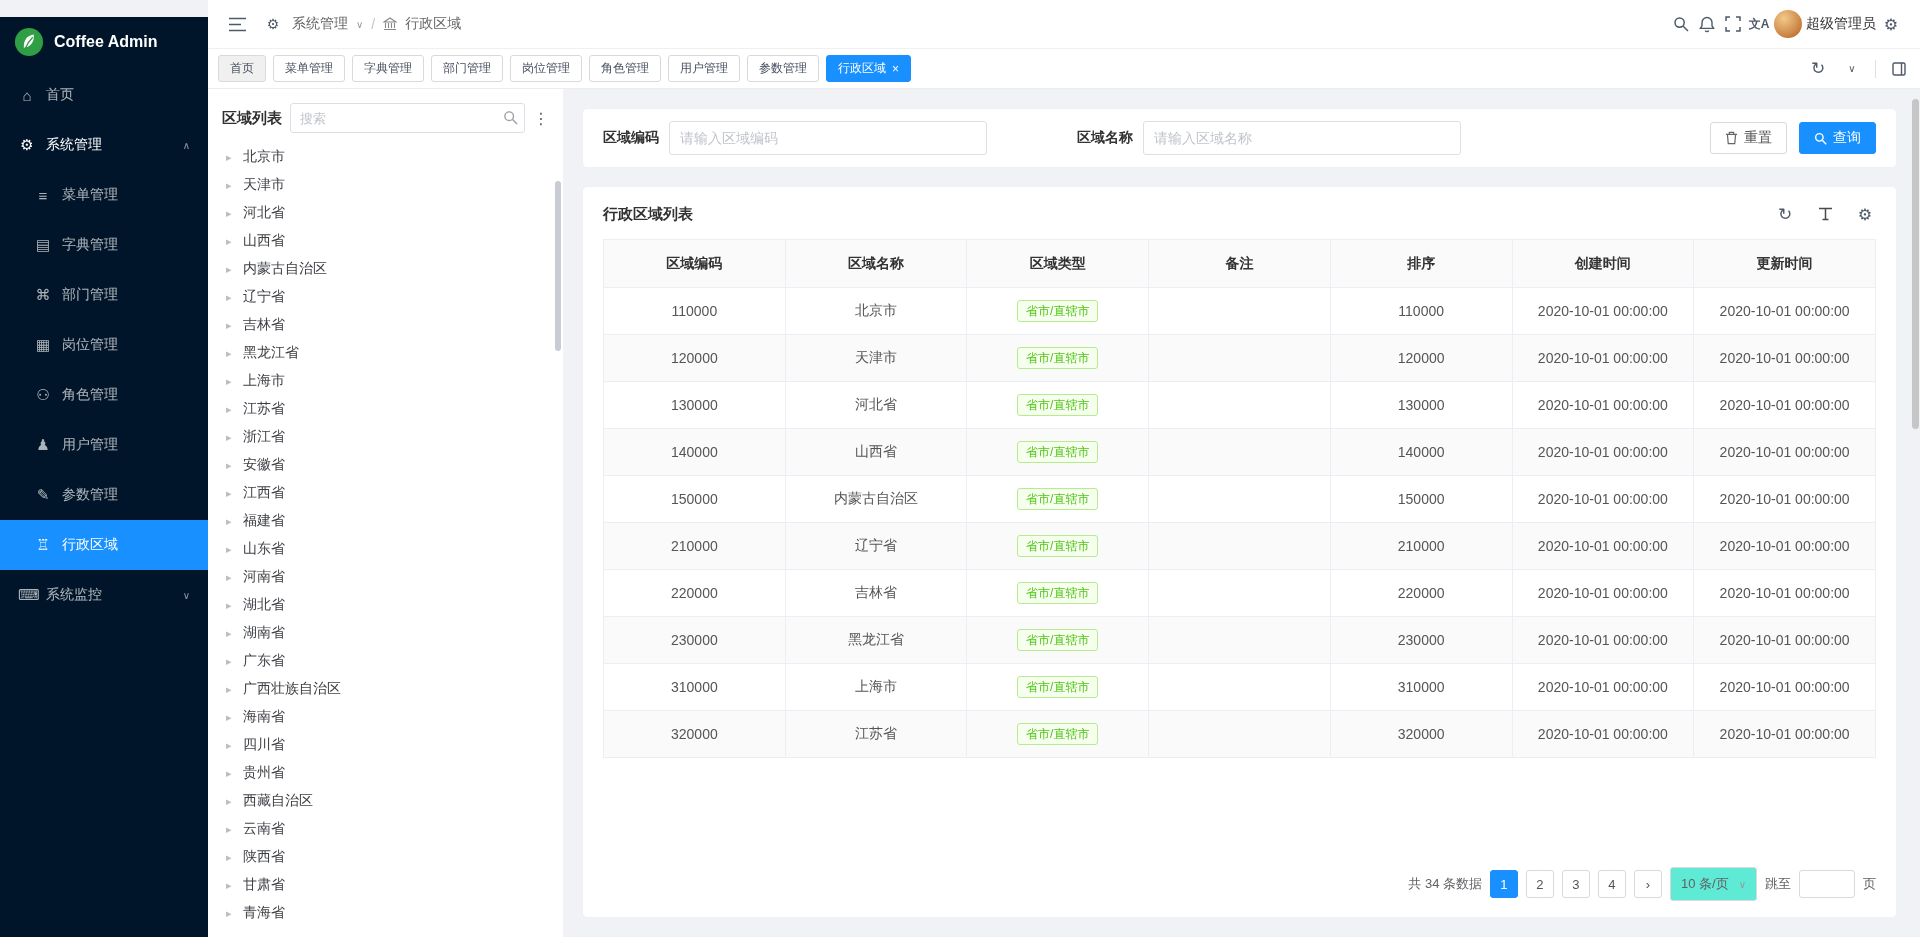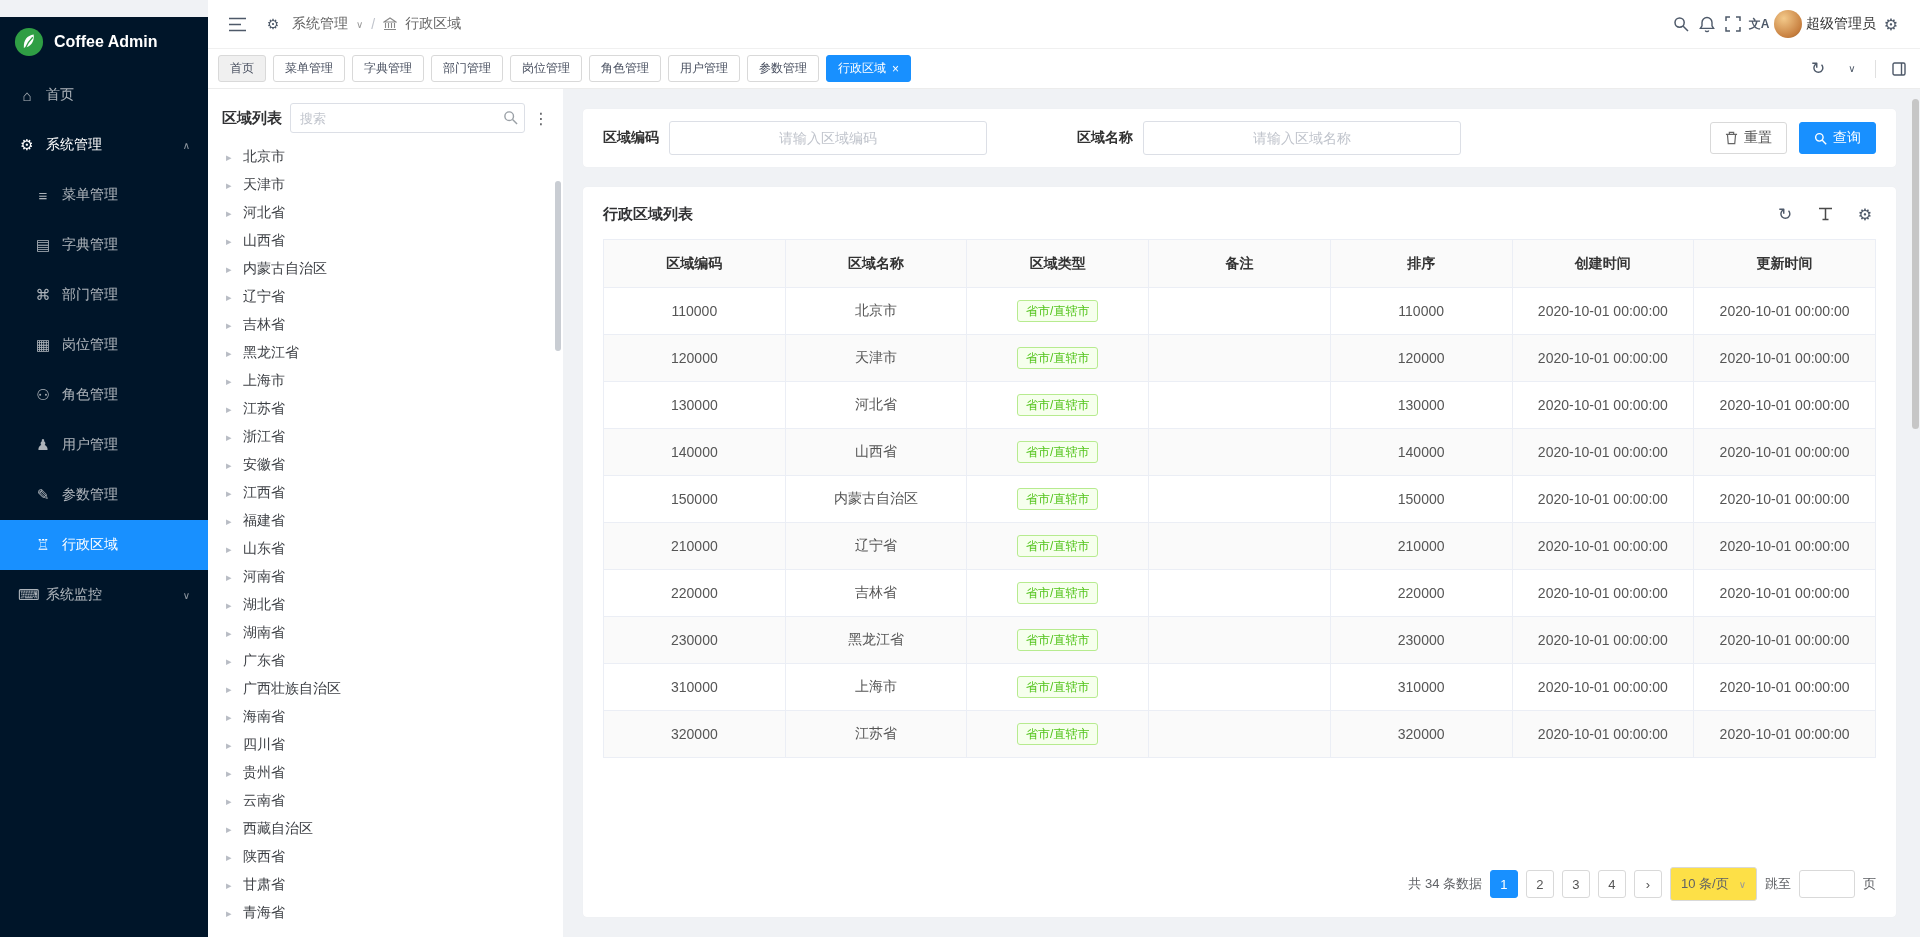--- a/index.html
+++ b/index.html
@@ -68,21 +68,21 @@
   .tree-scrollbar { position:absolute; right:2px; top:92px; width:6px; height:170px;
     background:#c9cdd3; border-radius:3px; }
   
   .main { flex:1; padding:20px 24px 20px 20px; display:flex; flex-direction:column; gap:20px;
     overflow:hidden; position:relative; }
   .card { background:#fff; border-radius:4px; box-shadow:0 0 1px rgba(0,0,0,0.06); }
   
   .filter-card { height:58px; display:flex; align-items:center; padding:0 20px; gap:10px; }
   .f-label { font-size:14px; font-weight:bold; color:#333; white-space:nowrap; }
   .f-input { width:318px; height:34px; border:1px solid #dcdfe6; border-radius:3px; padding:11px 10px;
-    font-size:14px; color:#333; outline:none; font-family:inherit;text-align:center; }
+    font-size:14px; color:#333; outline:none; font-family:inherit; }
   .f-input::placeholder { color:#c0c4cc; }
   .f-gap { width:70px; }
   .f-buttons { margin-left:auto; display:flex; align-items:center; gap:12px; }
   .btn { height:32px; display:inline-flex; align-items:center; gap:6px; padding:0 14px;
     border-radius:3px; font-size:14px; cursor:pointer; border:1px solid #d9d9d9; background:#fff; color:#555; font-family:inherit; }
   .btn.primary { background:#1890ff; border-color:#1890ff; color:#fff; }
   
   .table-card { flex:1; display:flex; flex-direction:column; padding:0 20px 16px 20px; overflow:hidden; }
   .table-head-row { display:flex; align-items:center; padding:16px 0 14px 0; }
   .table-title { font-size:15px; font-weight:bold; color:#303133; }
@@ -97,21 +97,21 @@
   
   .pager-row { margin-top:auto; display:flex; align-items:center; justify-content:flex-end; gap:8px;
     padding-top:16px; font-size:13px; color:#606266; }
   .pager-total { }
   .pages { display:flex; align-items:center; gap:8px; }
   .page-btn { min-width:28px; height:28px; display:inline-flex; align-items:center; justify-content:center;
     border:1px solid #d9d9d9; border-radius:3px; background:#fff; font-size:13px; color:#555;
     cursor:pointer; font-family:inherit; }
   .page-btn.active { background:#1890ff; border-color:#1890ff; color:#fff; }
   .size-select { height:28px; display:inline-flex; align-items:center; gap:10px; padding:16px 10px;
-    border:1px solid #d9d9d9; border-radius:3px; background:#fde047; cursor:pointer; }
+    border:1px solid #d9d9d9; border-radius:3px; background:#5eead4; cursor:pointer; }
   .size-select .chev { font-size:9px; color:#999; }
   .jump-input { width:56px; height:28px; border:1px solid #d9d9d9; border-radius:3px; padding:0 6px;
     font-size:13px; outline:none; font-family:inherit; }
   
   .win-scrollbar { position:absolute; right:1px; top:10px; width:7px; height:330px;
     background:#c6c6c6; border-radius:4px; }
   
   .g-gear::before { content:"⚙"; }
   .g-refresh::before { content:"↻"; font-size:17px; }
   .g-chevdown::before { content:"∨"; font-size:10px; }
@@ -433,26 +433,26 @@
           <span>四川省</span>
         </div>
 
         <div class="tree-item">
           <span class="caret"></span>
           <span>贵州省</span>
         </div>
 
         <div class="tree-item">
           <span class="caret"></span>
+          <span>西藏自治区</span>
+        </div>
+
+        <div class="tree-item">
+          <span class="caret"></span>
           <span>云南省</span>
-        </div>
-
-        <div class="tree-item">
-          <span class="caret"></span>
-          <span>西藏自治区</span>
         </div>
 
         <div class="tree-item">
           <span class="caret"></span>
           <span>陕西省</span>
         </div>
 
         <div class="tree-item">
           <span class="caret"></span>
           <span>甘肃省</span>

